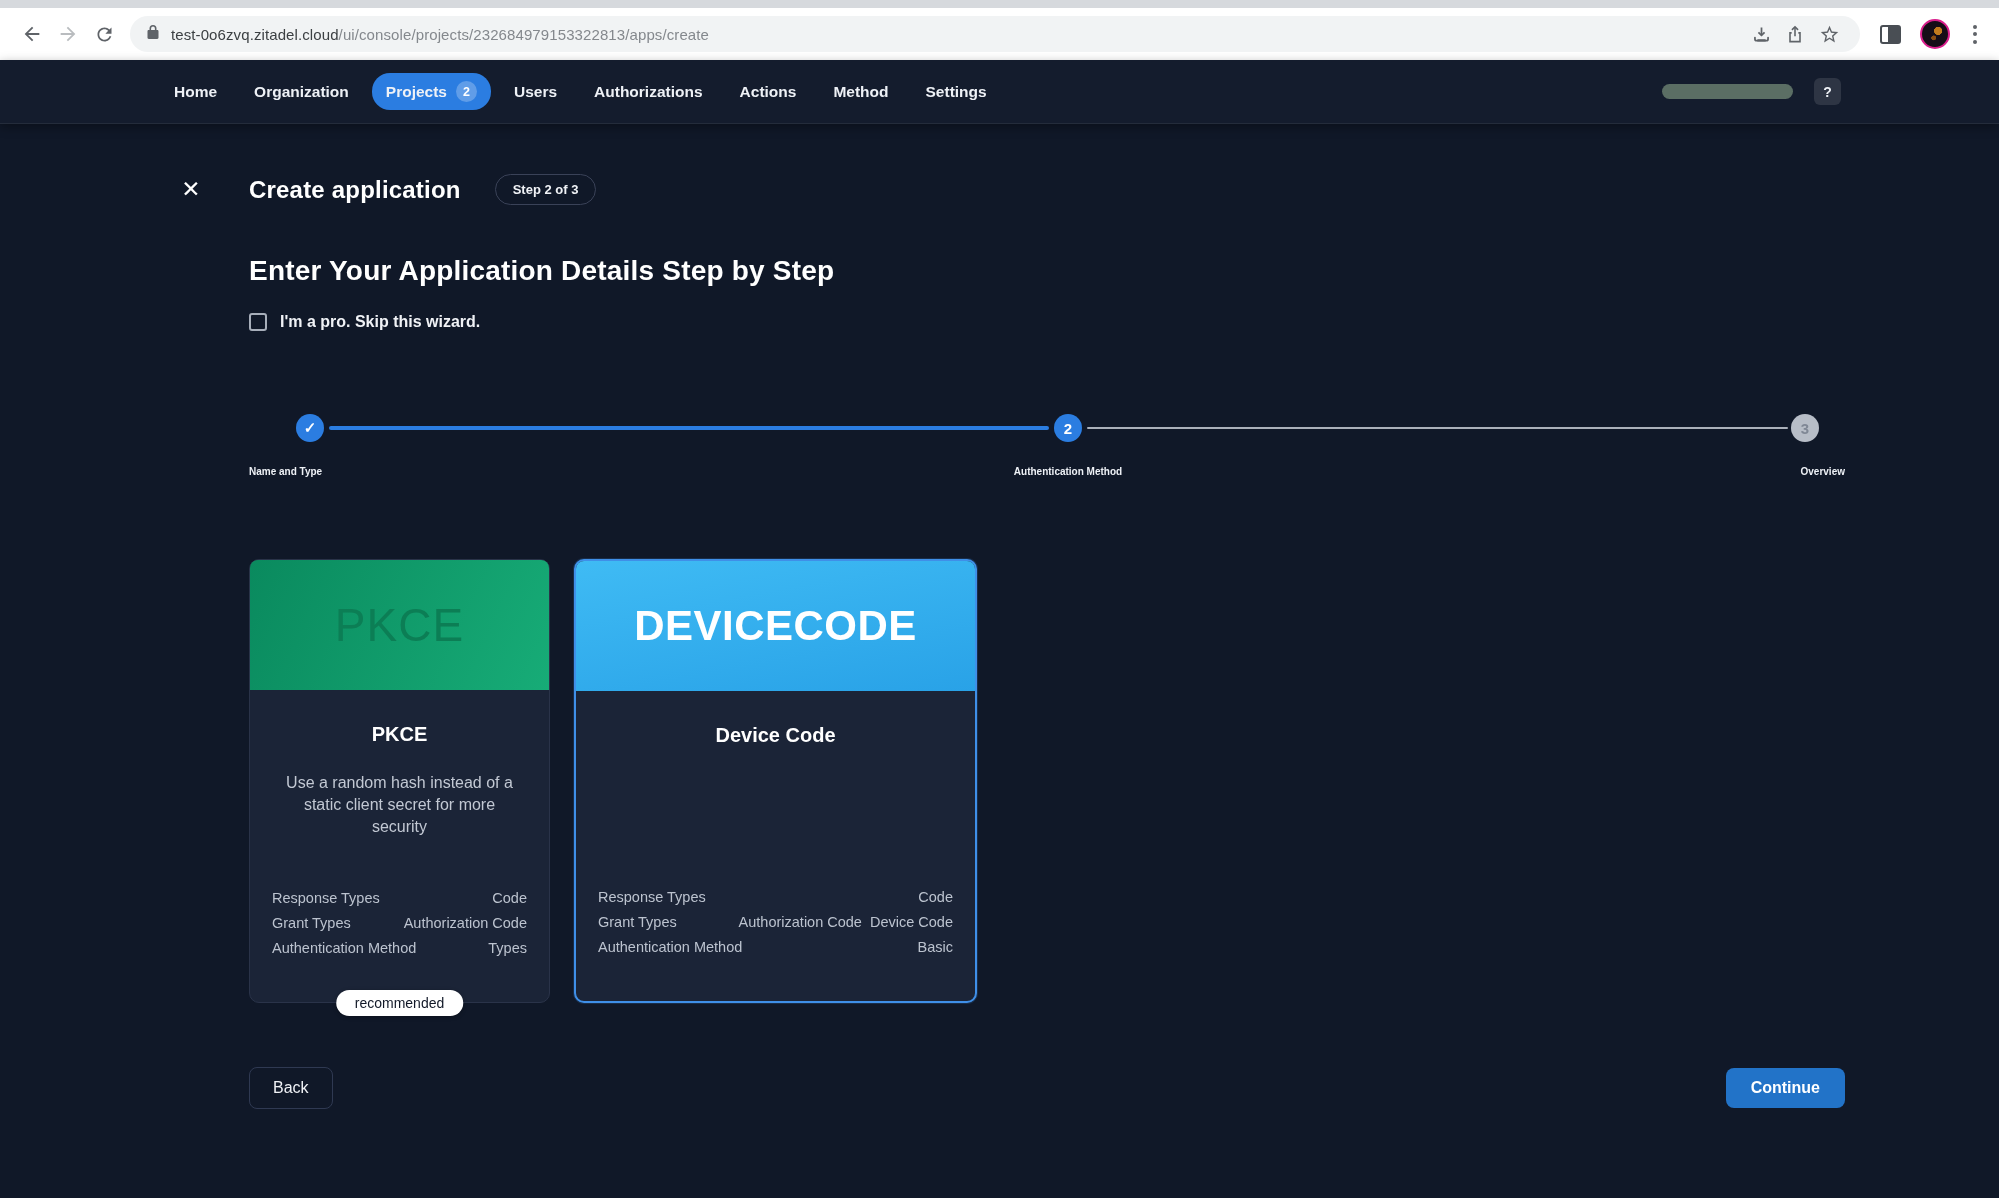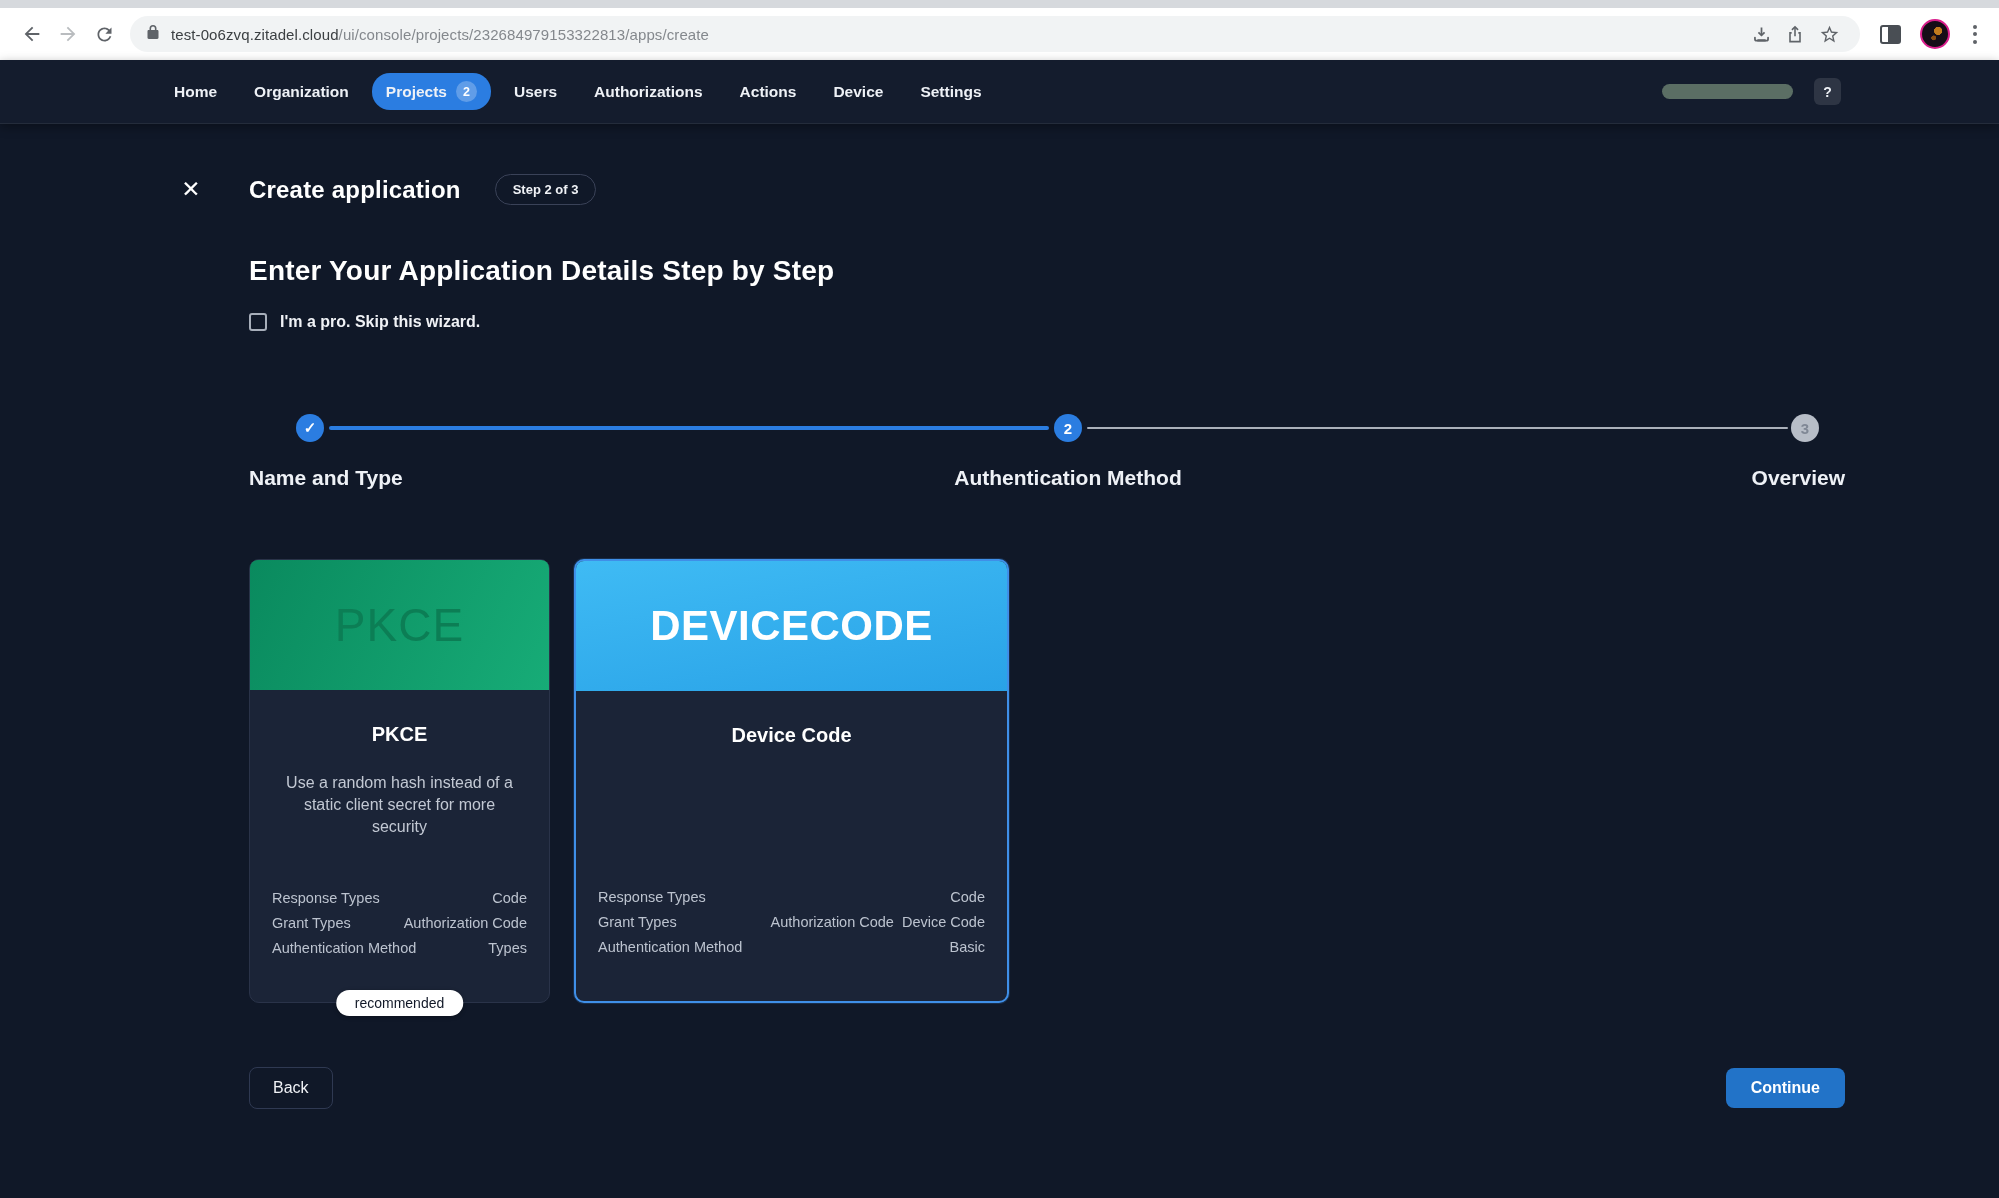--- a/index.html
+++ b/index.html
@@ -56,29 +56,29 @@
 
   .stepper { position:relative; height:80px; margin-top:83px; }
   .step-circle { position:absolute; top:0; width:28px; height:28px; border-radius:50%; transform:translateX(-50%);
                  display:flex; align-items:center; justify-content:center; font-size:15px; font-weight:600; }
   .step-circle.done, .step-circle.active { background:#2b7de1; color:#ffffff; }
   .step-circle.upcoming { background:#b7bdc7; color:#7f8795; }
   .sc1 { left:61px; } .sc2 { left:819px; } .sc3 { left:1556px; }
   .step-line { position:absolute; border-radius:2px; }
   .step-line.filled { left:80px; width:720px; top:12px; height:4px; background:#2b7de1; }
   .step-line.empty  { left:838px; width:701px; top:13px; height:2px; background:#c6cbd3; opacity:.85; }
-  .step-label { position:absolute; top:52px; font-size:21px; font-weight:600; color:#eef1f6; white-space:nowrap; }
+  .step-label { position:absolute; top:52px; font-size:10px; font-weight:600; color:#eef1f6; white-space:nowrap; }
   .sl1 { left:0; } .sl2 { left:819px; transform:translateX(-50%); } .sl3 { right:0; }
 
   
   .cards { margin-top:65px; display:flex; gap:24px; }
   .card { position:relative; height:444px; border-radius:10px; background:#1b2437; border:1px solid #2a3349;
           display:flex; flex-direction:column; cursor:pointer; }
   .card.pkce { width:301px; }
-  .card.device { width:435px; border:2px solid #3f8fe8; box-shadow:0 0 0 1px rgba(63,143,232,.18); }
+  .card.device { width:403px; border:2px solid #3f8fe8; box-shadow:0 0 0 1px rgba(63,143,232,.18); }
   .card-banner { height:130px; border-radius:8px 8px 0 0; display:flex; align-items:center; justify-content:center; }
   .pkce .card-banner { background:linear-gradient(115deg,#0a8a5e,#17ac77); }
   .pkce .banner-text { font-size:46px; font-weight:500; color:#0c7e55; letter-spacing:1px; }
   .device .card-banner { background:linear-gradient(170deg,#3fbbf4,#29a2e7); }
   .device .banner-text { font-size:42px; font-weight:600; color:#ffffff; letter-spacing:.5px; }
   .card-body { flex:1; display:flex; flex-direction:column; padding:0 22px 46px; }
   .card-title { margin-top:33px; text-align:center; font-size:20px; font-weight:600; color:#ffffff; }
   .card-desc { margin-top:26px; text-align:center; font-size:16px; color:#c2c8d3; line-height:1.38; }
   .pkce .card-desc { padding:0 6px; }
   .spec-rows { margin-top:auto; display:flex; flex-direction:column; gap:9px; }
@@ -172,21 +172,21 @@
     <div class="znav-item">
         <span>Users</span>
       </div>
     <div class="znav-item">
         <span>Authorizations</span>
       </div>
     <div class="znav-item">
         <span>Actions</span>
       </div>
     <div class="znav-item">
-        <span>Device</span>
+        <span>Method</span>
       </div>
     <div class="znav-item">
         <span>Settings</span>
       </div>
   </div>
   <div class="znav-spacer"></div>
   <div class="org-skeleton"></div>
   <div class="help-btn">?</div>
 </div>
 

